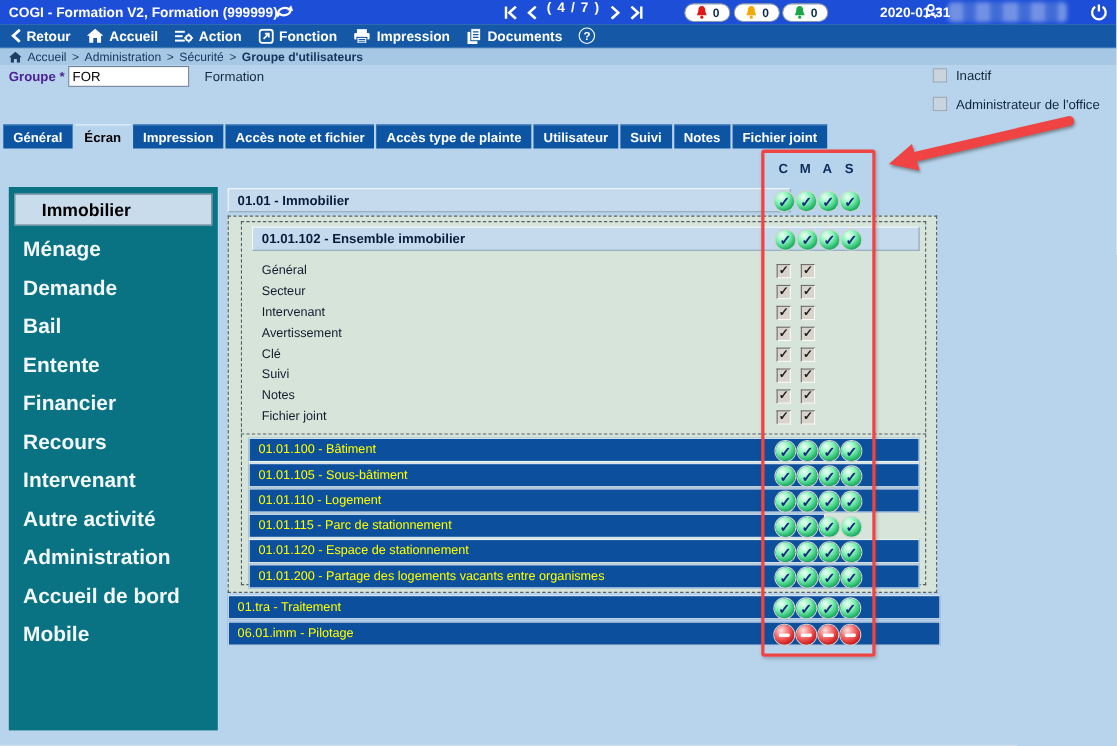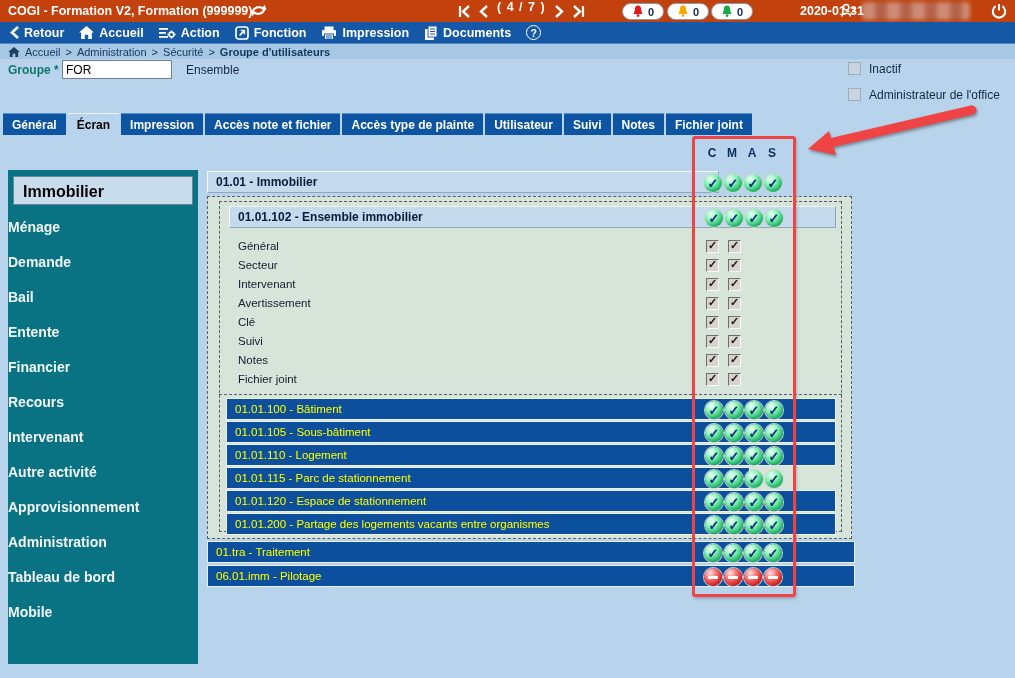--- a/index.html
+++ b/index.html
@@ -5,21 +5,21 @@
   * { box-sizing: border-box; margin: 0; padding: 0; }
   body { font-family: "Liberation Sans", sans-serif; }
   #app {
     position: relative; width: 1015px; height: 678px;
     background: #b7d4ec; overflow: hidden;
     font-family: "Liberation Sans", sans-serif;
   }
   
   .titlebar {
     position: absolute; left: 0; top: 0; width: 1015px; height: 22px;
-    background: #c2410c; color: #fff; font-size: 12.5px; font-weight: bold;
+    background: #1d4ed8; color: #fff; font-size: 12.5px; font-weight: bold;
   }
   .titlebar .apptitle { position: absolute; left: 8px; top: 4px; white-space: nowrap; }
   .tb-ico { display: inline-block; vertical-align: middle; }
   .refresh { position: absolute; left: 250px; top: 3px; }
   .pagernav { position: absolute; left: 458px; top: 0; height: 22px; display: flex; gap: 9px; }
   .pagertext { font-size: 12.5px; font-weight: bold; letter-spacing: 1px; }
   .navbtn { display: inline-flex; align-items: center; cursor: pointer; }
   .alertpill {
     position: absolute; top: 3px; height: 17px; width: 42px;
     background: #fff; border: 1px solid #8899aa; border-radius: 9px;
@@ -48,21 +48,21 @@
     font-size: 10.5px; font-weight: bold; color: #fff;
   }
   
   .crumbs {
     position: absolute; left: 0; top: 44px; width: 1015px; height: 15px;
     background: #a6c8e4; color: #14365e; font-size: 11px;
     display: flex; align-items: center; gap: 5px; padding-left: 8px;
   }
   .crumbs .cur { font-weight: bold; }
   
-  .grp-label { position: absolute; left: 8px; top: 63px; font-size: 12px; font-weight: bold; color: #0f766e; }
+  .grp-label { position: absolute; left: 8px; top: 63px; font-size: 12px; font-weight: bold; color: #4c1d95; }
   .grp-input {
     position: absolute; left: 62px; top: 60px; width: 110px; height: 19px;
     border: 1px solid #6e8296; background: #fff; font-size: 12px; padding-left: 3px;
     font-family: "Liberation Sans", sans-serif;
   }
   .grp-name { position: absolute; left: 186px; top: 63px; font-size: 12px; color: #16293e; }
   .fcb {
     position: absolute; left: 848px; width: 13px; height: 13px;
     background: #c9d4de; border: 1px solid #9cacba; cursor: pointer;
   }
@@ -74,26 +74,26 @@
     height: 22px; line-height: 22px; padding: 0 9px; cursor: pointer; white-space: nowrap;
     border-top: 1px solid #5c90c4;
   }
   .tab.active { background: #b7d4ec; color: #000; border-top: 1px solid #e8f2fa; }
   
   .sidebar {
     position: absolute; left: 8px; top: 170px; width: 190px; height: 494px;
     background: #0a7383; padding-top: 5px;
   }
   .side-item {
-    height: 35px; line-height: 35px; 
-    color: #f2f8fa; font-size: 14px; font-weight: bold; cursor: pointer; white-space: nowrap;
+    height: 35px; line-height: 35px; padding-left: 13px;
+    color: #f2f8fa; font-size: 19px; font-weight: bold; cursor: pointer; white-space: nowrap;
   }
   .side-item.selected {
     background: #c9dcec; color: #000; font-size: 16px;
-    height: 29px; line-height: 29px; margin: 1px 5px 5px 5px; padding-left: 9px;
+    height: 29px; line-height: 29px; margin: 1px 5px 5px 5px; padding-left: 24px;
     border: 1px solid #6a8494;
   }
   
   .mainpanel { position: absolute; left: 207px; top: 135px; width: 648px; height: 540px; }
   .colhead {
     position: absolute; top: 11px; width: 18px; text-align: center;
     font-size: 12px; font-weight: bold; color: #0c2c5c;
   }
   .bar-light {
     position: absolute; background: #c5daec; height: 22px;
@@ -300,21 +300,21 @@
     <span>&gt;</span>
     <span>Sécurité</span>
     <span>&gt;</span>
     <span class="cur">Groupe d'utilisateurs</span>
   </div>
 
   <span class="grp-label">
     <span>Groupe</span> <span>*</span>
   </span>
   <input class="grp-input" type="text" value="FOR" style="">
-  <span class="grp-name">Ensemble</span>
+  <span class="grp-name">Formation</span>
   <span class="fcb" style="top:62px"></span>
   <span class="fcb-lbl" style="top:62px">Inactif</span>
   <span class="fcb" style="top:88px"></span>
   <span class="fcb-lbl" style="top:88px">Administrateur de l'office</span>
 
   <div class="tabs">
     <div class="tab">Général</div>
     <div class="tab active">Écran</div>
     <div class="tab">Impression</div>
     <div class="tab">Accès note et fichier</div>
@@ -328,23 +328,22 @@
   <div class="sidebar">
     <div class="side-item selected">Immobilier</div>
     <div class="side-item">Ménage</div>
     <div class="side-item">Demande</div>
     <div class="side-item">Bail</div>
     <div class="side-item">Entente</div>
     <div class="side-item">Financier</div>
     <div class="side-item">Recours</div>
     <div class="side-item">Intervenant</div>
     <div class="side-item">Autre activité</div>
-    <div class="side-item">Approvisionnement</div>
     <div class="side-item">Administration</div>
-    <div class="side-item">Tableau de bord</div>
+    <div class="side-item">Accueil de bord</div>
     <div class="side-item">Mobile</div>
   </div>
 
   <div class="mainpanel">
 
     <span class="colhead" style="left:496px">C</span>
     <span class="colhead" style="left:516px">M</span>
     <span class="colhead" style="left:536px">A</span>
     <span class="colhead" style="left:556px">S</span>
 

